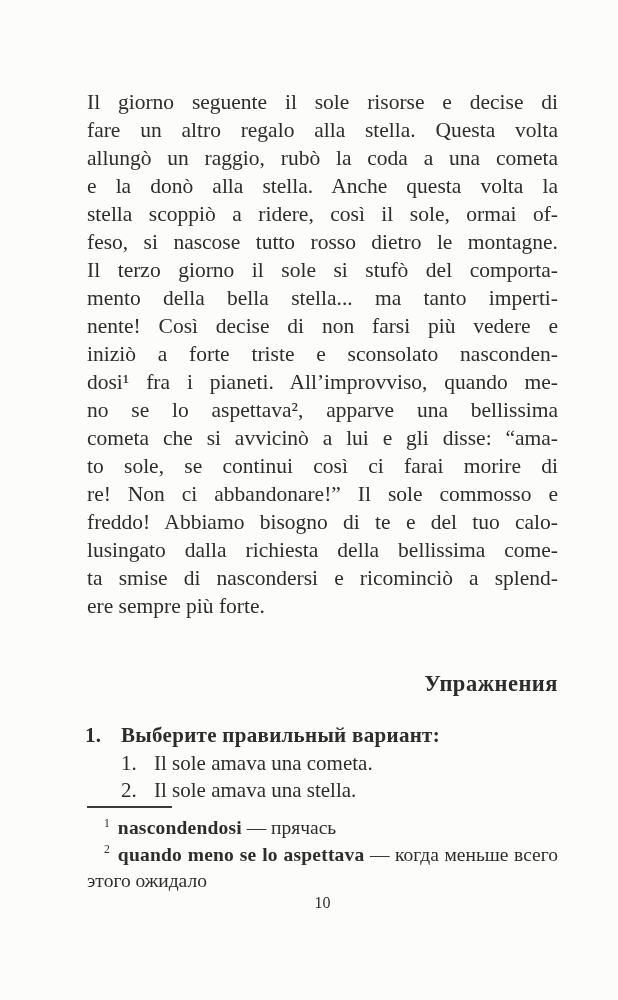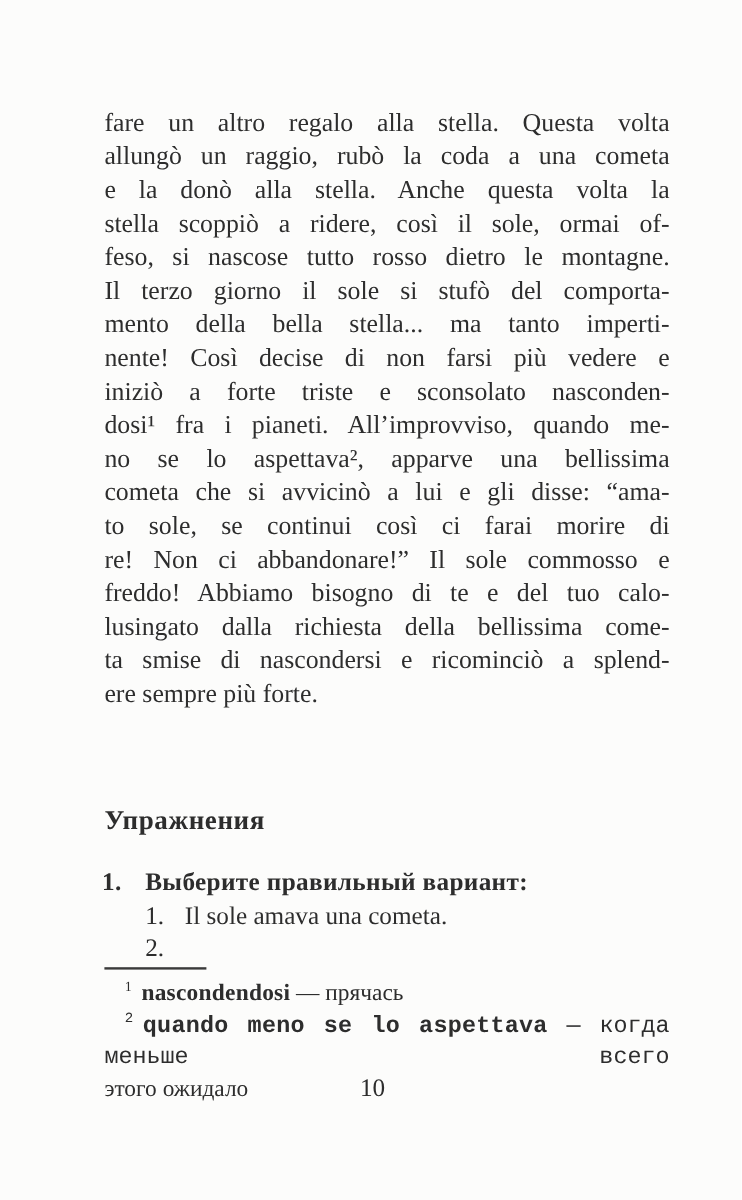--- a/index.html
+++ b/index.html
@@ -36,21 +36,21 @@
   .story .line.last {
     -moz-text-align-last: left;
     text-align-last: left;
   }
 
   .section-heading {
     position: absolute;
     left: 87px;
     top: 671px;
     width: 471px;
-    text-align: left;
+    text-align: right;
     font-size: 22.5px;
     font-weight: bold;
     letter-spacing: 0.5px;
   }
 
   .exercise {
     position: absolute;
     left: 85px;
     top: 722px;
     width: 473px;
@@ -75,45 +75,45 @@
     width: 85px;
     border-top: 2px solid #3a3a3a;
     margin-bottom: 7px;
   }
   .fn { color: #2d2d2d; }
   .fn-indent { text-indent: 17px; }
   .fn-just {
     text-align: justify;
     -moz-text-align-last: justify;
     text-align-last: justify;
-    font-family: Liberation Mono, monospace;
   }
   .fn sup {
     font-size: 0.6em;
     vertical-align: super;
     line-height: 0;
     margin-right: 8px;
   }
   .fn b { letter-spacing: 0.2px; }
 
   .pagenum {
     position: absolute;
-    left: 75px;
+    left: 87px;
     top: 894px;
     width: 471px;
     text-align: center;
-    font-size: 21px;
+    font-size: 16px;
   }
 </style>
 </head>
 <body>
 
 <div class="page">
 
   <div class="story">
+      <div class="line">Il giorno seguente il sole risorse e decise di</div>
       <div class="line">fare un altro regalo alla stella. Questa volta</div>
       <div class="line">allungò un raggio, rubò la coda a una cometa</div>
       <div class="line">e la donò alla stella. Anche questa volta la</div>
       <div class="line">stella scoppiò a ridere, così il sole, ormai of-</div>
       <div class="line">feso, si nascose tutto rosso dietro le montagne.</div>
       <div class="line">Il terzo giorno il sole si stufò del comporta-</div>
       <div class="line">mento della bella stella... ma tanto imperti-</div>
       <div class="line">nente! Così decise di non farsi più vedere e</div>
       <div class="line">iniziò a forte triste e sconsolato nasconden-</div>
       <div class="line">dosi¹ fra i pianeti. All’improvviso, quando me-</div>
@@ -134,20 +134,21 @@
       <span class="num">1.</span>
       <span class="label">Выберите правильный вариант:</span>
     </div>
     <div class="options">
       <div class="option">
         <span class="num">1.</span>
         <span class="text">Il sole amava una cometa.</span>
       </div>
       <div class="option">
         <span class="num">2.</span>
+        <span class="text">Il sole amava una stella.</span>
       </div>
     </div>
   </div>
 
   <div class="footnotes">
     <div class="fn-rule"></div>
 
     <p class="fn fn-indent"><sup>1</sup><b>nascondendosi</b><span> — прячась</span></p>
 
     <p class="fn fn-indent fn-just"><sup>2</sup><b>quando meno se lo aspettava</b><span> — когда меньше всего</span></p>

